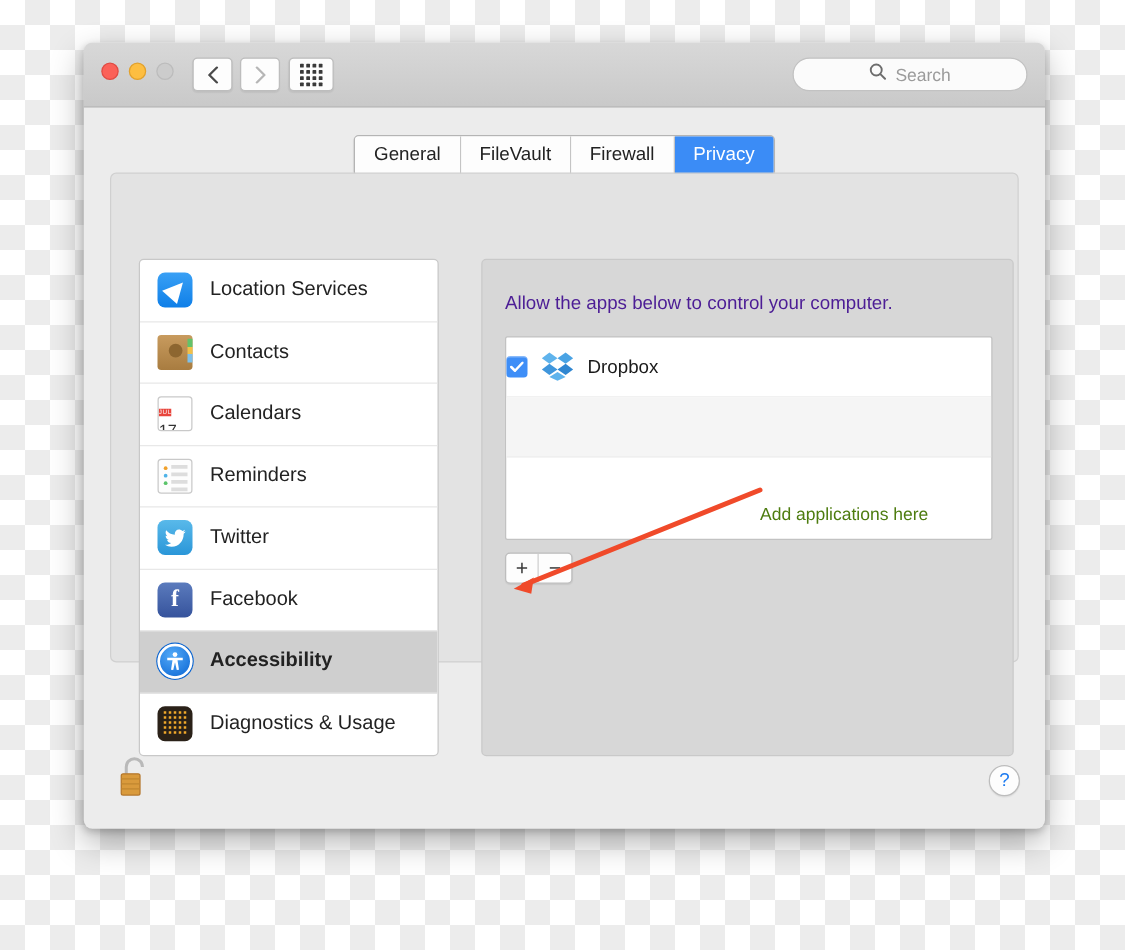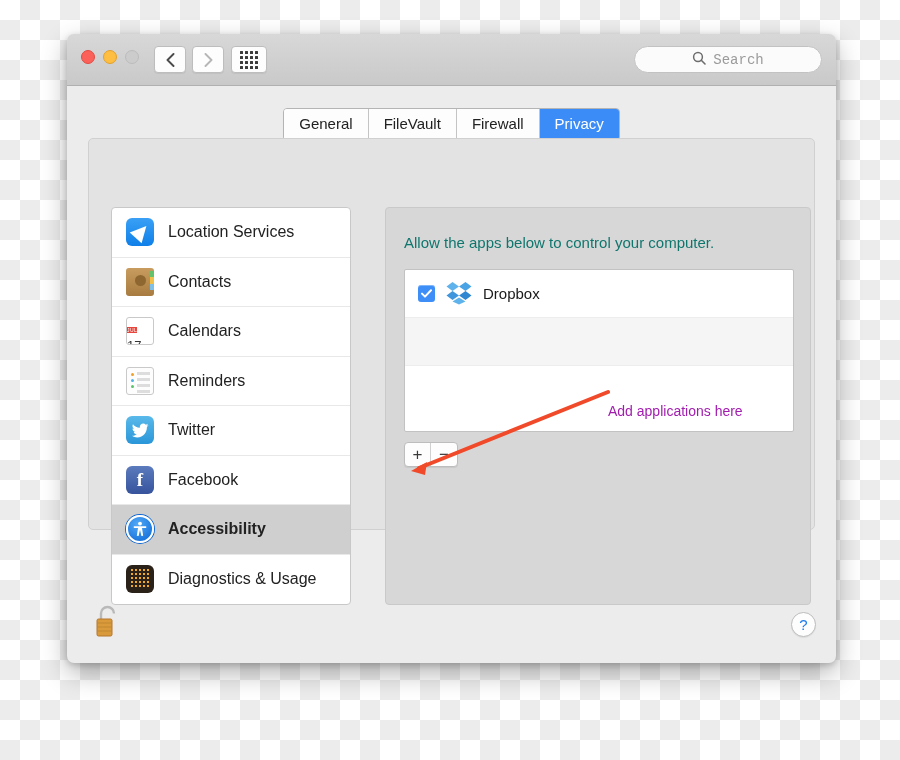--- a/index.html
+++ b/index.html
@@ -80,21 +80,21 @@
 
   .searchbox {
     position: absolute; right: 14px; top: 12px;
     width: 188px; height: 27px;
     background: #fbfbfb;
     border: 1px solid #c2c2c2;
     border-radius: 14px;
     display: flex; align-items: center; justify-content: center;
     gap: 7px;
   }
-  .searchbox .sph { color: #9b9b9b; font-size: 14px; font-family: Liberation Mono, monospace; }
+  .searchbox .sph { color: #9b9b9b; font-size: 14px; }
 
   
   .tabrow {
     position: absolute; left: 0; right: 0; top: 74px;
     display: flex; justify-content: center;
   }
   .tabs {
     display: flex;
     border: 1px solid #b4b4b4;
     border-radius: 4px;
@@ -183,34 +183,34 @@
   .rightpane {
     position: absolute;
     left: 296px; top: 68px;
     width: 426px; height: 398px;
     background: #d7d7d7;
     border: 1px solid #c9c9c9;
     border-radius: 4px;
   }
   .allow-text {
     position: absolute; left: 18px; top: 26px;
-    font-size: 15px; color: #0f766e;
+    font-size: 15px; color: #4c1d95;
   }
   .applist {
     position: absolute; left: 18px; top: 61px;
     width: 390px; height: 163px;
     background: #ffffff;
     border: 1px solid #c2c2c2;
     border-radius: 2px;
     overflow: hidden;
   }
   .arow {
     height: 48px;
     display: flex; align-items: center;
-    padding-left: 13px; gap: 11px;
+    gap: 11px;
     border-bottom: 1px solid #ededed;
   }
   .arow.alt { background: #f5f5f5; }
   .arow .alabel { font-size: 15px; color: #1a1a1a; }
   .cbx {
     width: 17px; height: 17px; flex: none;
     background: #3e8ef7; border-radius: 3px;
     display: flex; align-items: center; justify-content: center;
     box-shadow: inset 0 1px 0 rgba(255,255,255,0.35);
   }
@@ -250,21 +250,21 @@
     font-size: 17px; color: #3a3a3a; line-height: 1;
     border-right: 1px solid #d0d0d0;
   }
   .arbtn:last-child { border-right: none; }
 
   
   .annot {
     position: absolute;
     left: 541px; top: 369px;
     font-size: 14px;
-    color: #a21caf;
+    color: #4d7c0f;
     z-index: 40;
   }
   .arrow-svg { position: absolute; left: 0; top: 0; z-index: 39; pointer-events: none; }
 
   
   .bottombar { position: absolute; left: 0; right: 0; top: 560px; height: 69px; }
   .lock { position: absolute; left: 28px; top: 10px; width: 26px; height: 36px; }
   .lock-hint {
     position: absolute; left: 68px; top: 24px;
     font-size: 15px; color: #222;

